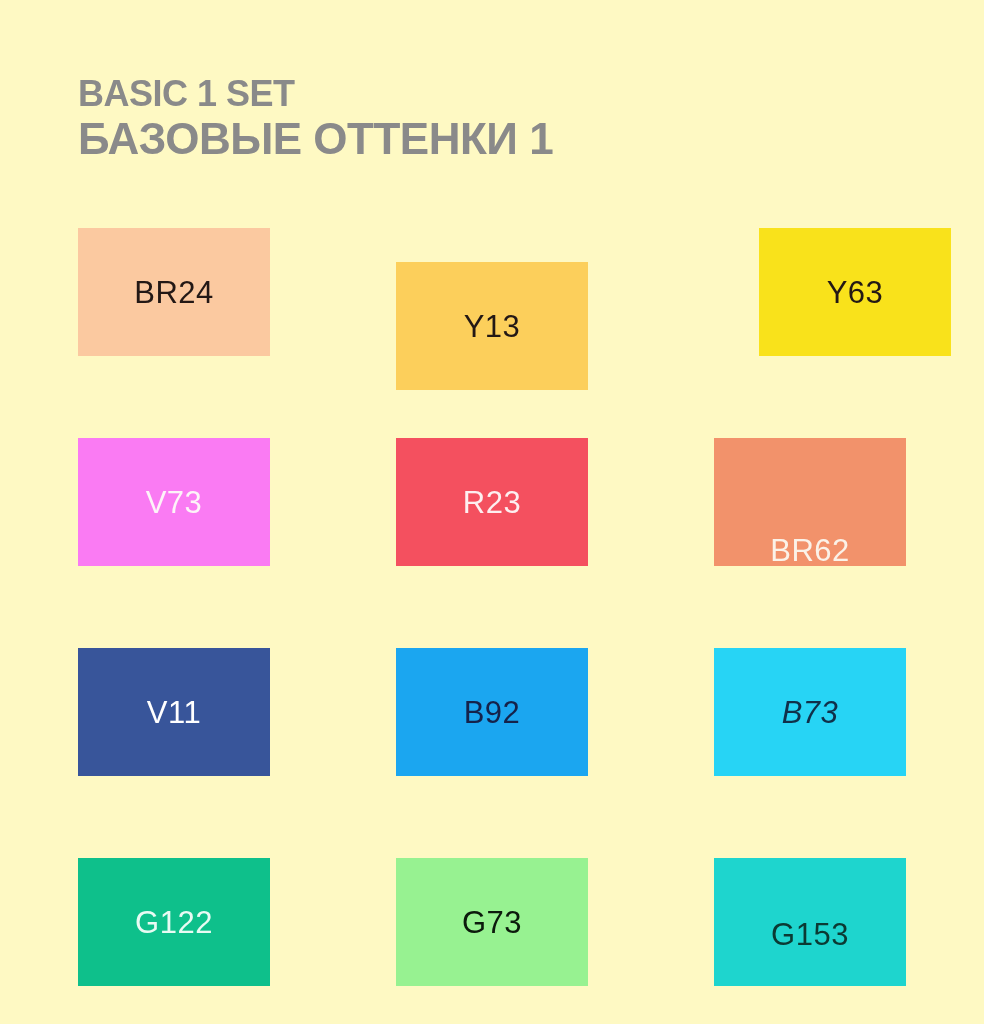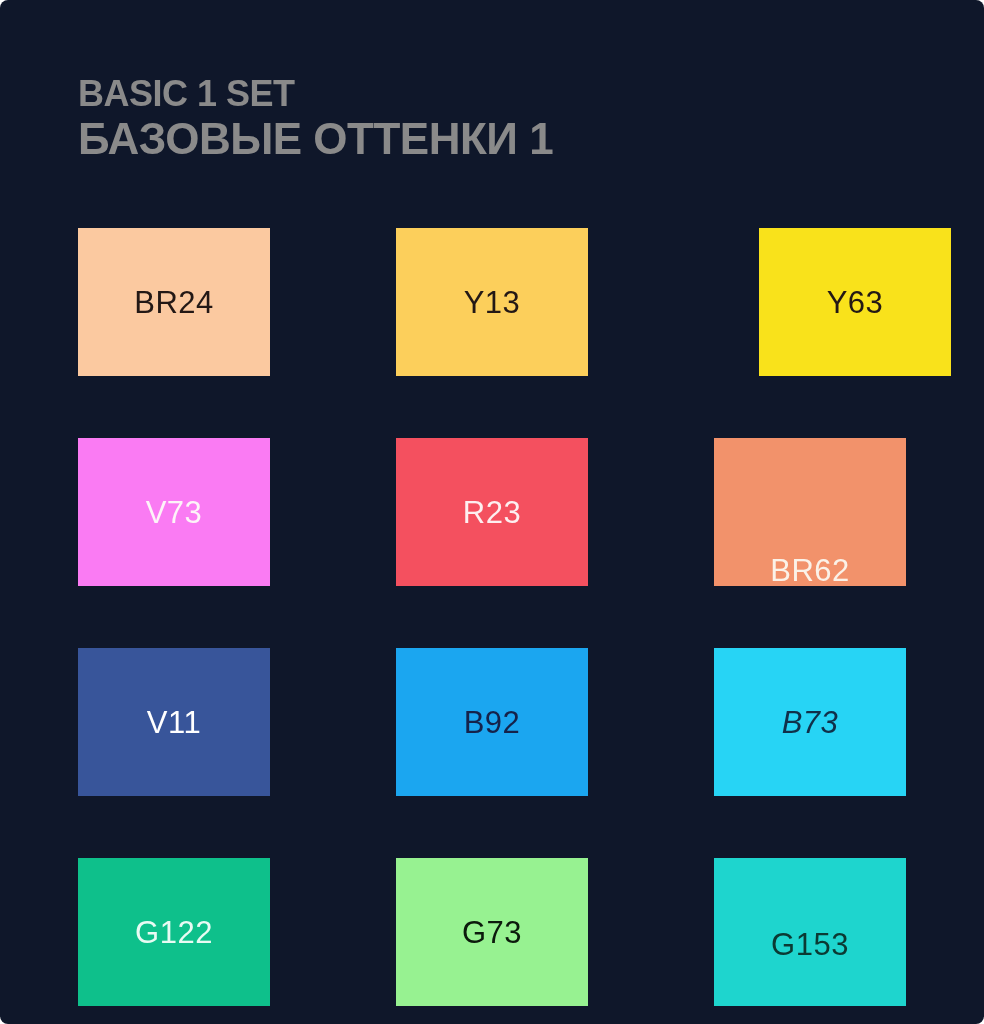--- a/index.html
+++ b/index.html
@@ -52,51 +52,51 @@
     width: 828px;
     display: grid;
     grid-template-columns: repeat(3, 192px);
     grid-template-rows: repeat(4, 124px);
     column-gap: 126px;
     row-gap: 86px;
   }
 
   .swatch {
     width: 192px;
-    height: 148px;
+    height: 128px;
     display: flex;
     align-items: center;
     justify-content: center;
     box-sizing: border-box;
   }
 
   .swatch-label {
     font-family: "Liberation Sans", sans-serif;
     font-size: 31px;
     font-weight: normal;
     letter-spacing: 0.5px;
     line-height: 1;
     user-select: none;
   }
 </style>
 </head>
 <body style="background: rgb(255, 255, 255);">
 
-<div class="page" style="background: #0f172a; border-radius: 8px;">
+<div class="page" style="background: #fef9c3;">
 
   <div class="title-block">
     <div class="title-line en" style="color: rgb(138, 138, 138);">BASIC 1 SET</div>
     <div class="title-line ru" style="color: rgb(138, 138, 138);">БАЗОВЫЕ ОТТЕНКИ 1</div>
   </div>
 
   <div class="swatch-grid">
       <div class="swatch" style="background-color: rgb(251, 201, 160);">
         <span class="swatch-label" style="color: rgb(35, 24, 21);">BR24</span>
       </div>
-      <div class="swatch" style="background-color: rgb(252, 207, 91);">
+      <div class="swatch" style="background-color: rgb(252, 207, 91); margin-top: 34px;">
         <span class="swatch-label" style="color: rgb(35, 24, 21);">Y13</span>
       </div>
       <div class="swatch" style="background-color: rgb(249, 226, 27); margin-left: 45px;">
         <span class="swatch-label" style="color: rgb(35, 24, 21);">Y63</span>
       </div>
       <div class="swatch" style="background-color: rgb(250, 123, 243);">
         <span class="swatch-label" style="color: rgb(253, 243, 248);">V73</span>
       </div>
       <div class="swatch" style="background-color: rgb(244, 80, 95);">
         <span class="swatch-label" style="color: rgb(253, 239, 240);">R23</span>

